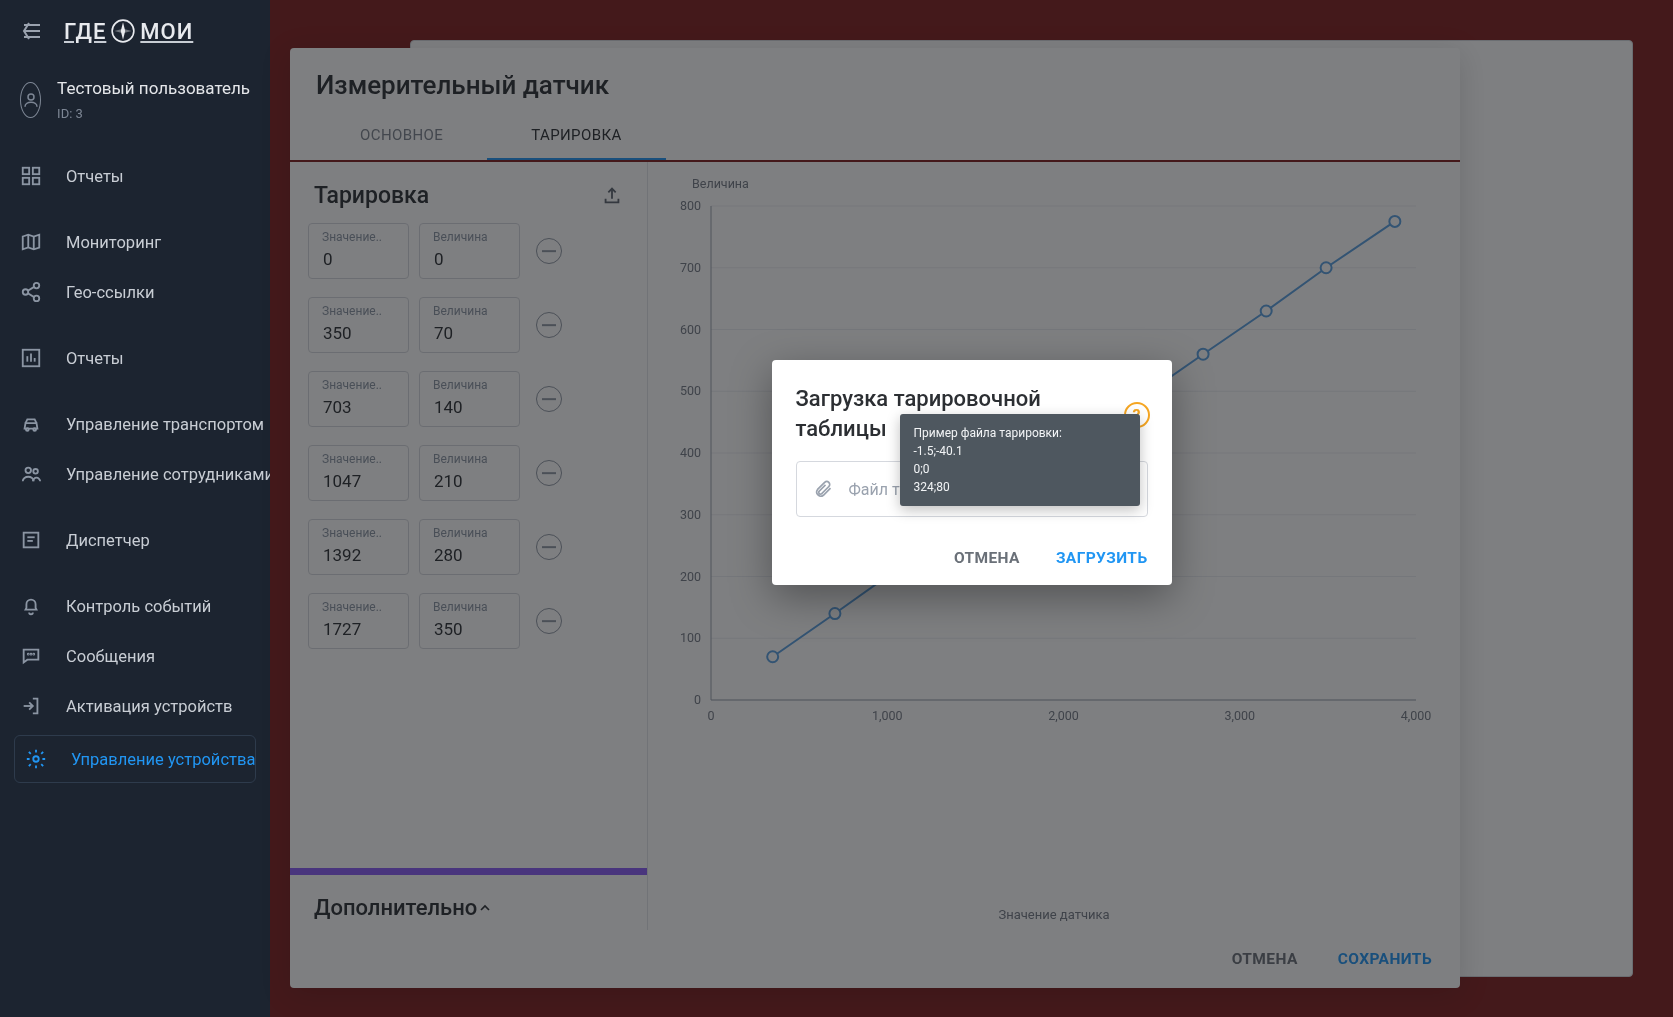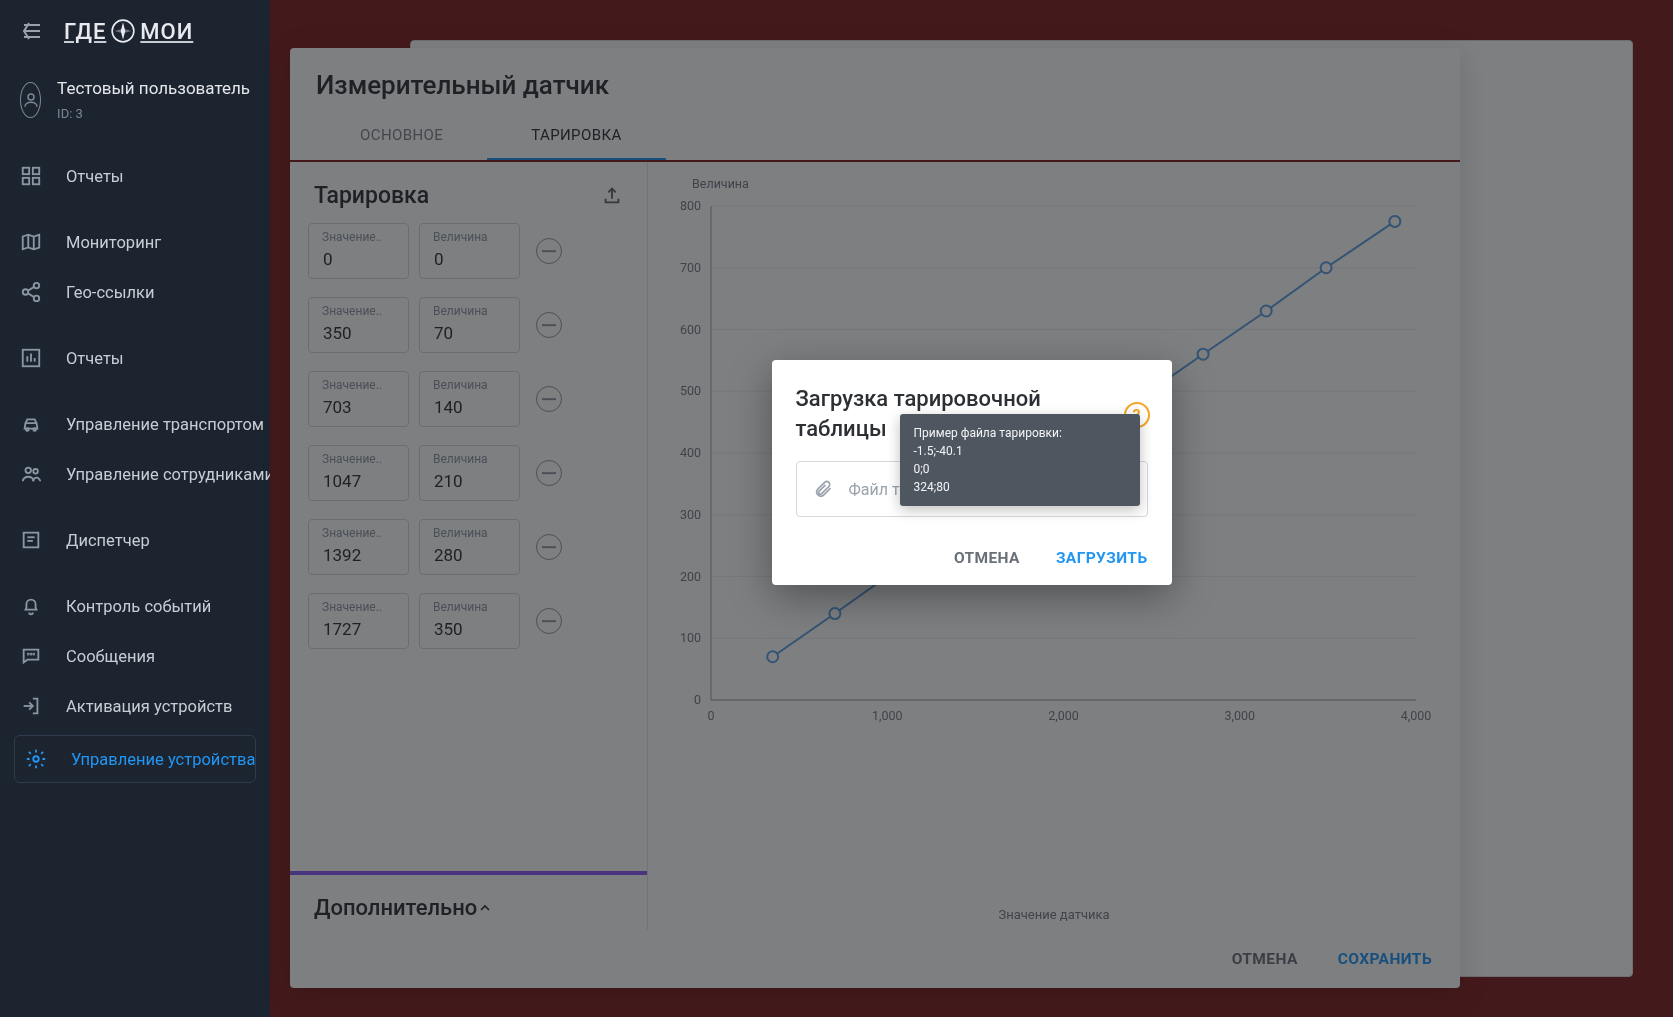--- a/index.html
+++ b/index.html
@@ -37,21 +37,21 @@
   .sec-head { display:flex; align-items:center; justify-content:space-between; padding:20px 24px 14px 24px; }
   .sec-head h3 { font-size:23px; font-weight:500; color:#2c2f33; }
   .upload-ic { width:22px; height:22px; color:#5b636e; cursor:pointer; }
   .pairs { padding:0 0 0 18px; }
   .pair-row { display:flex; align-items:center; margin-bottom:18px; }
   .tf { position:relative; width:101px; margin-right:10px; }
   .tf input { width:100%; height:56px; border:1px solid #d5d8de; border-radius:4px; padding:22px 10px 6px 14px; font-size:17px; color:#2c2f33; background:#fff; }
   .tf label { position:absolute; top:7px; left:14px; font-size:12px; color:#8b95a3; white-space:nowrap; overflow:hidden; max-width:90px; }
   .remove-btn { width:26px; height:26px; border:1.7px solid #8f97a3; border-radius:50%; margin-left:6px; position:relative; cursor:pointer; flex-shrink:0; }
   .remove-btn::after { content:""; position:absolute; left:5px; right:5px; top:50%; height:1.7px; background:#8f97a3; transform:translateY(-50%); }
-  .addl-head { display:flex; align-items:center; justify-content:flex-start; padding:20px 24px 10px 24px; border-top:4px solid #8b5cf6; }
+  .addl-head { display:flex; align-items:center; justify-content:flex-start; padding:20px 24px 10px 24px; border-top:7px solid #8b5cf6; }
   .addl-head h3 { font-size:22px; font-weight:500; color:#2c2f33; }
   .sd-right { flex:1; position:relative; padding:18px 10px 12px 8px; }
   .chart-ylabel { position:absolute; top:14px; left:44px; font-size:12.5px; color:#747a85; }
   .chart-xlabel { position:absolute; bottom:8px; left:50%; transform:translateX(-50%); font-size:13px; color:#747a85; }
   .sd-footer { display:flex; justify-content:flex-end; padding:20px 28px; gap:40px; }
   .flat-btn { background:none; border:none; font-size:15.5px; letter-spacing:0.4px; font-weight:700; cursor:pointer; text-transform:uppercase; }
   .flat-btn.grey { color:#6a7078; }
   .flat-btn.blue { color:#2196f3; }
   
   .overlay { position:absolute; inset:0; background:rgba(20,22,26,0.55); display:flex; align-items:flex-start; justify-content:center; }

